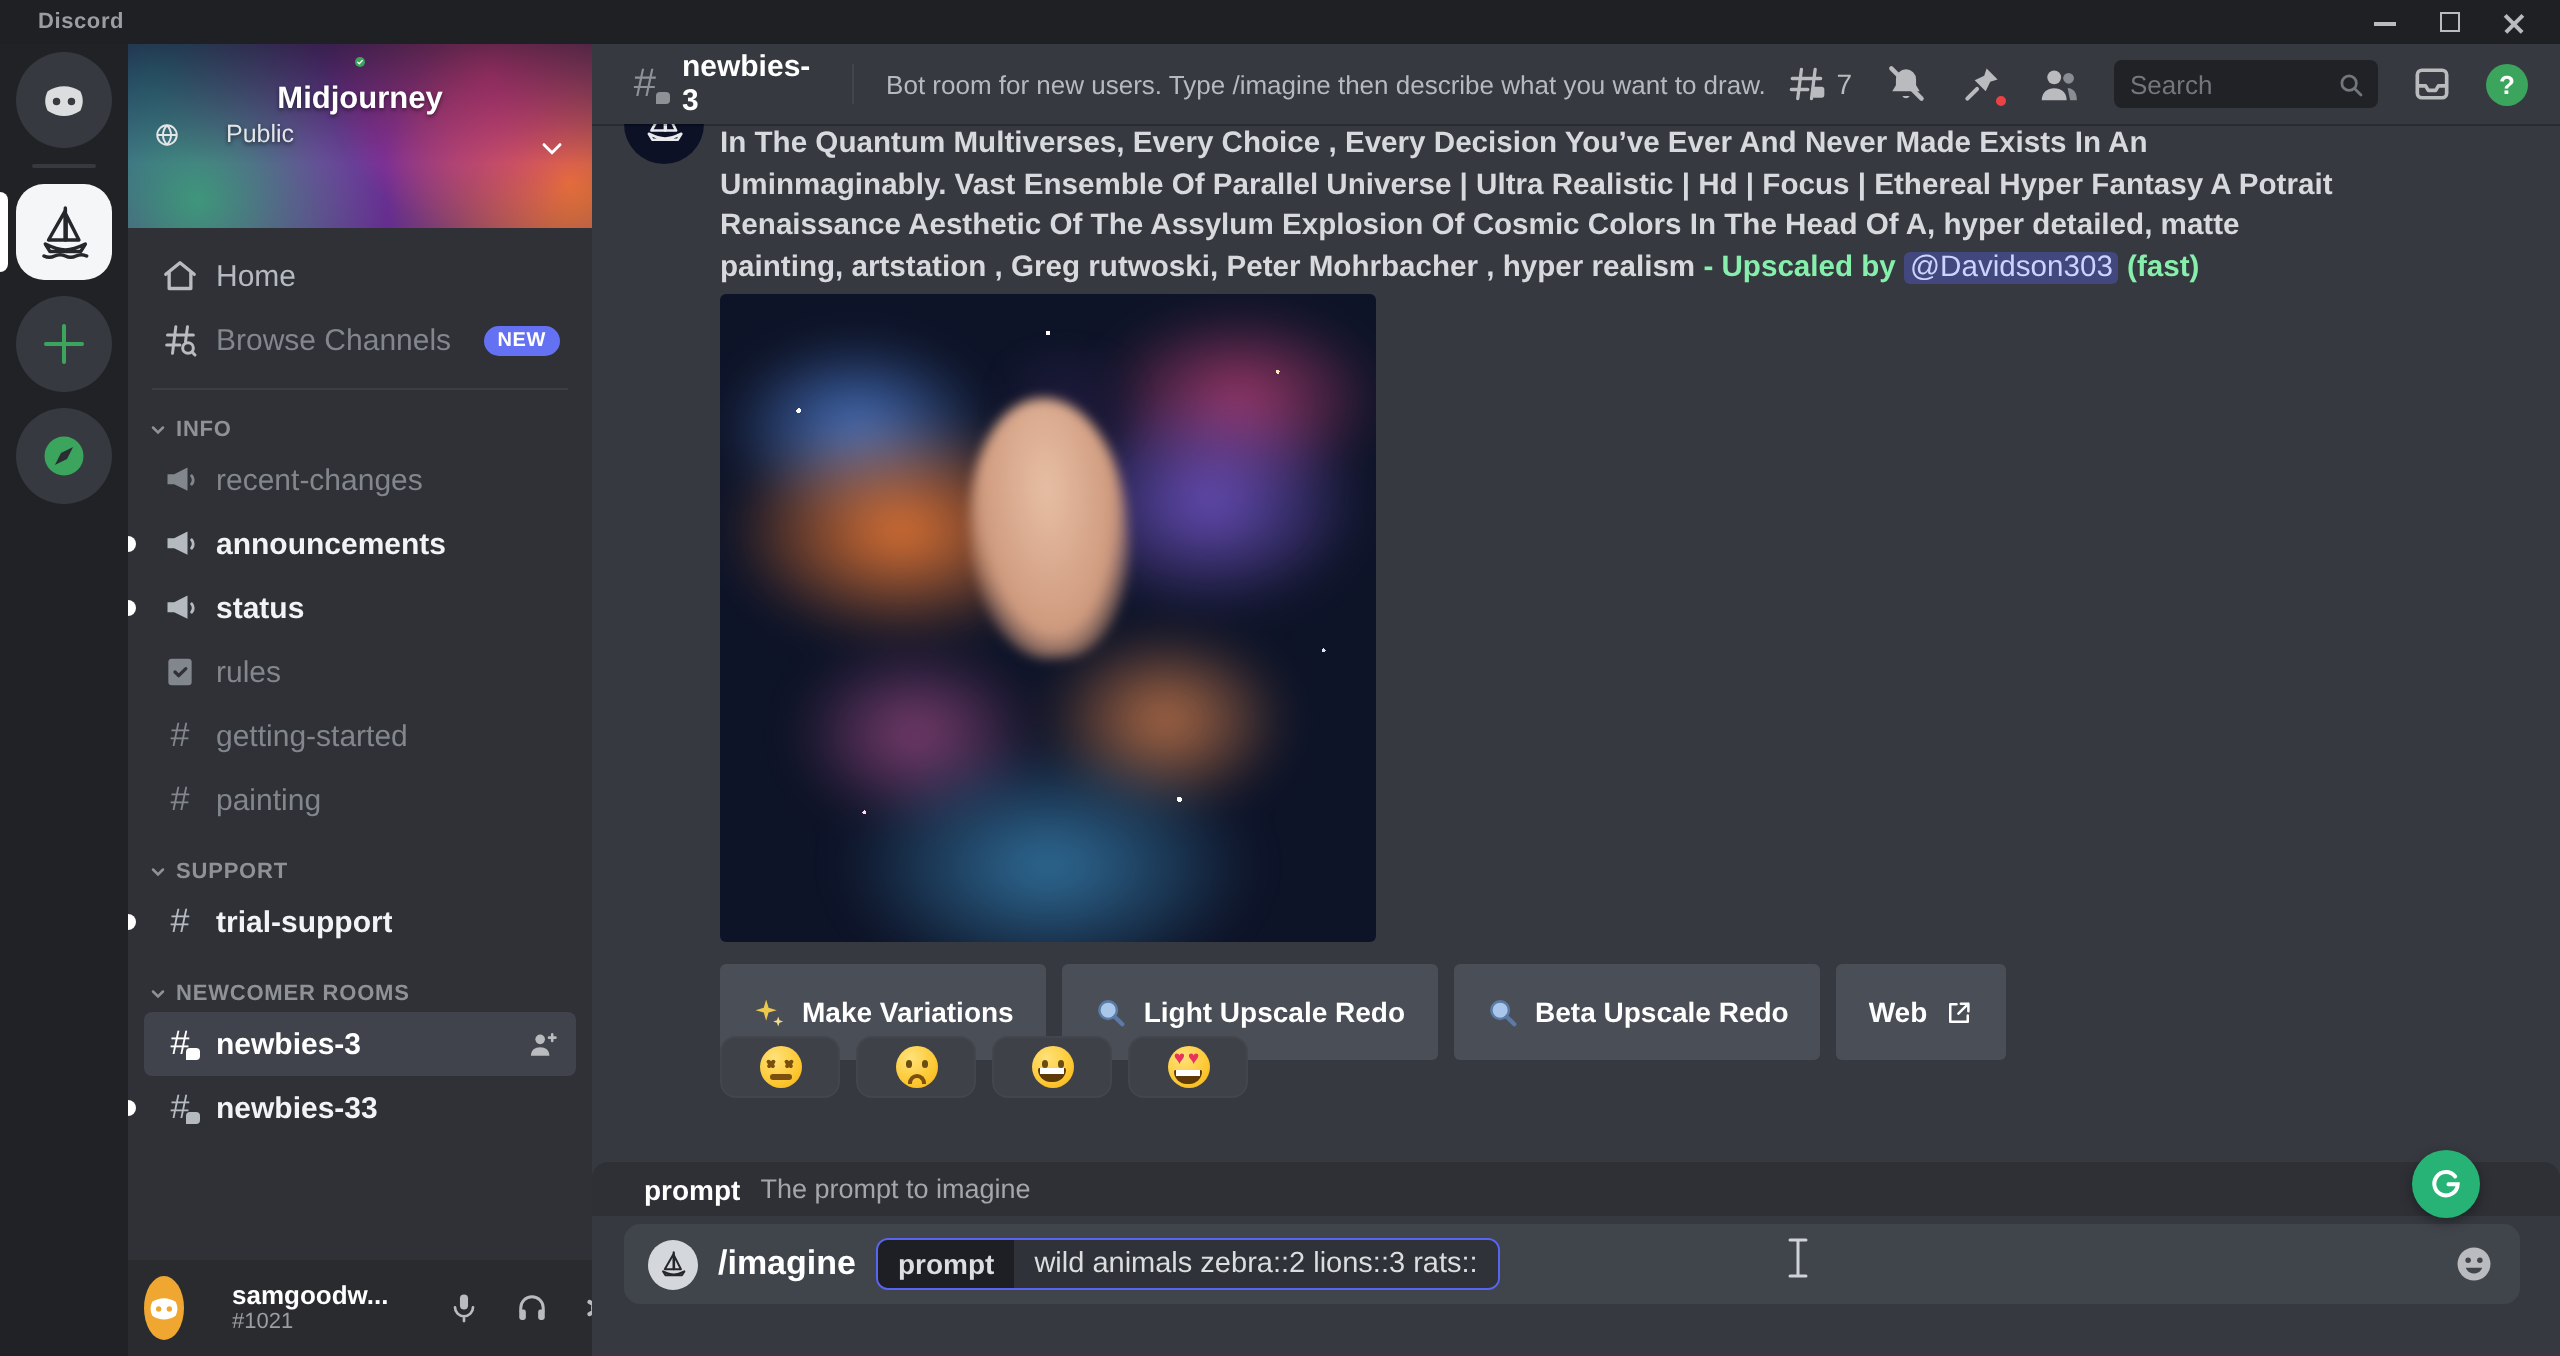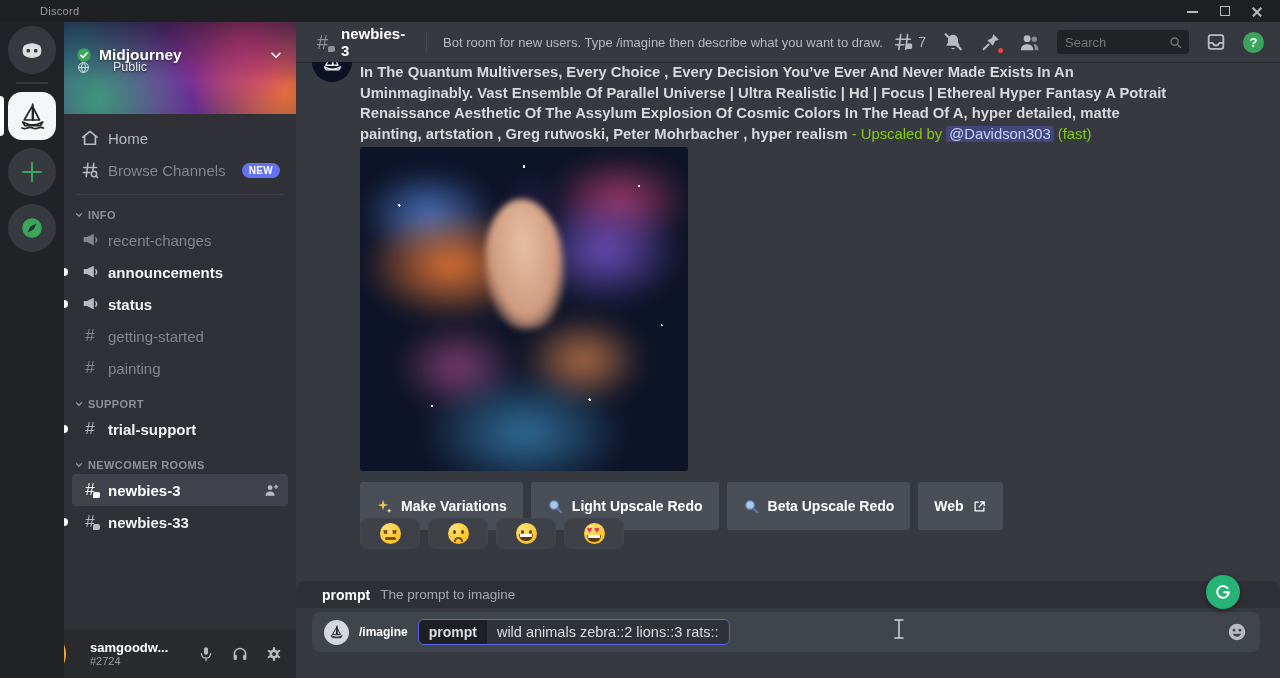--- a/index.html
+++ b/index.html
@@ -3,21 +3,21 @@
 <meta charset="utf-8">
 <style>
   * { margin:0; padding:0; box-sizing:border-box; }
   html,body { width:1280px; height:678px; overflow:hidden; background:#36393f;
     font-family:"Liberation Sans", sans-serif; -webkit-font-smoothing:antialiased; }
   svg { display:block; }
 
   
   .titlebar { position:absolute; left:0; top:0; width:1280px; height:22px; background:#1e2024; z-index:50;
     display:flex; align-items:center; }
-  .titlebar-title { color:#9a9da1; font-size:11px; font-weight:400; margin-left:40px; letter-spacing:.3px; }
+  .titlebar-title { color:#9a9da1; font-size:11px; font-weight:700; margin-left:19px; letter-spacing:.3px; }
   .win-controls { margin-left:auto; display:flex; align-items:center; gap:14px; padding-right:14px; }
   .winbtn { width:18px; height:16px; position:relative; cursor:pointer; }
   .winbtn .bar { position:absolute; left:3px; top:8px; width:11px; height:1.5px; background:#b9bbbe; }
   .winbtn .box { position:absolute; left:4px; top:3px; width:10px; height:10px; border:1.5px solid #b9bbbe; }
   .winbtn .x1,.winbtn .x2 { position:absolute; left:3px; top:8px; width:12px; height:1.5px; background:#b9bbbe; }
   .winbtn .x1 { transform:rotate(45deg); } .winbtn .x2 { transform:rotate(-45deg); }
 
   .app { position:absolute; left:0; top:22px; width:1280px; height:656px; }
 
   
@@ -37,21 +37,21 @@
   .server-banner { height:92px; position:relative; cursor:pointer;
     background:
       radial-gradient(circle at 78% 15%, rgba(226,60,140,.95), transparent 42%),
       radial-gradient(circle at 15% 85%, rgba(60,160,120,.9), transparent 45%),
       radial-gradient(circle at 95% 75%, rgba(236,120,40,.95), transparent 40%),
       radial-gradient(circle at 40% 55%, rgba(122,47,168,.95), transparent 55%),
       radial-gradient(circle at 5% 15%, rgba(40,110,160,.9), transparent 40%),
       #5a2d82; }
   .server-head { position:absolute; left:0; top:0; right:0; height:60px; padding:6px 12px 0;
     display:flex; align-items:center; gap:7px;
-    background:linear-gradient(rgba(20,20,25,.55), rgba(20,20,25,0)); }
+    background:linear-gradient(rgba(20,20,25,.55), rgba(20,20,25,0));flex-direction:column; }
   .server-name { color:#fff; font-size:15.5px; font-weight:700; text-shadow:0 1px 2px rgba(0,0,0,.5); }
   .server-head .chev { margin-left:auto; color:#fff; }
   .server-public { position:absolute; left:13px; top:38px; display:flex; align-items:center; gap:23px;
     color:#e3e5e8; font-size:12.5px; text-shadow:0 1px 2px rgba(0,0,0,.6); }
   .channel-scroll { padding:8px 8px 0; }
   .nav-row, .ch-row { height:32px; display:flex; align-items:center; gap:8px; padding:0 8px;
     border-radius:4px; color:#82868d; font-size:15px; cursor:pointer; position:relative; }
   .nav-row .lbl, .ch-row .lbl { white-space:nowrap; overflow:hidden; }
   .row-white { color:#f2f3f5; font-weight:600; }
   .count-badge { margin-left:auto; min-width:17px; height:17px; border-radius:9px; background:#43474e;
@@ -63,21 +63,21 @@
     color:#8e9297; font-size:11px; font-weight:700; letter-spacing:.4px; cursor:pointer; }
   .ch-row.selected { background:#40434b; color:#fff; font-weight:600; }
   .ch-row .hash-glyph { font-size:17px; font-weight:500; color:inherit; width:20px; text-align:center; position:relative; }
   .bubble { position:absolute; right:0px; bottom:2px; width:7px; height:6px; border-radius:2px 2px 2px 0;
     background:currentColor; }
   .unread-pill { position:absolute; left:-8px; top:12px; width:4px; height:8px; border-radius:0 4px 4px 0; background:#fff; }
   .invite-ico { margin-left:auto; color:#b9bbbe; }
 
   
   .user-bar { position:absolute; left:0; bottom:0; width:232px; height:48px; background:#292b2f;
-    display:flex; align-items:center; padding:0 8px; gap:24px;justify-content:flex-end; }
+    display:flex; align-items:center; padding:0 8px; gap:24px; }
   .user-avatar { width:32px; height:32px; border-radius:50%; background:#f0a732; color:#fff;
     display:flex; align-items:center; justify-content:center; cursor:pointer; }
   .user-names { line-height:1.1; cursor:pointer; width:78px; }
   .user-name { color:#fff; font-size:13px; font-weight:700; white-space:nowrap; overflow:hidden; }
   .user-tag { color:#9a9da2; font-size:11px; }
   .user-actions { margin-left:auto; display:flex; gap:6px; }
   .uact { width:28px; height:28px; display:flex; align-items:center; justify-content:center;
     color:#b9bbbe; cursor:pointer; border-radius:4px; }
 
   
@@ -99,21 +99,21 @@
   .help-circle { width:21px; height:21px; border-radius:50%; background:#3ba55d; color:#fff;
     font-size:13px; font-weight:700; display:flex; align-items:center; justify-content:center; cursor:pointer; }
 
   
   .msg-avatar { position:absolute; left:16px; top:20px; width:40px; height:40px; border-radius:50%;
     background:#0d1126; z-index:1; display:flex; align-items:center; justify-content:center; cursor:pointer; }
   .messages { position:absolute; left:0; top:0; right:0; bottom:98px; }
   .msg-text { position:absolute; left:64px; top:40px; width:822px; color:#d7d9dd;
     font-size:14.8px; line-height:20.6px; }
   .msg-bold { font-weight:700; }
-  .msg-plain { font-weight:400; color:#84cc16; }
+  .msg-plain { font-weight:700; color:#86efac; }
   .mention { background:rgba(88,101,242,.35); color:#ccd3ff; border-radius:3px; padding:0 3px;
     font-weight:500; cursor:pointer; }
   .artwork { position:absolute; left:64px; top:125px; width:328px; height:324px; border-radius:3px;
     overflow:hidden; cursor:pointer; background:#0e1428; }
   .art-layer { position:absolute; inset:-20px; filter:blur(10px);
     background:
       radial-gradient(ellipse 34% 22% at 30% 38%, rgba(238,122,52,.95), transparent 70%),
       radial-gradient(ellipse 30% 22% at 72% 34%, rgba(120,88,210,.85), transparent 70%),
       radial-gradient(ellipse 26% 18% at 24% 24%, rgba(86,140,232,.8), transparent 70%),
       radial-gradient(ellipse 28% 18% at 76% 20%, rgba(220,70,130,.7), transparent 70%),
@@ -160,21 +160,21 @@
 
   
   .autocomplete-bar { position:absolute; left:0; right:0; top:559px; height:27px; background:#2e3036;
     border-radius:8px 8px 0 0; display:flex; align-items:center; padding:0 26px; gap:10px; z-index:4; }
   .auto-opt { color:#fff; font-size:14px; font-weight:700; }
   .auto-desc { color:#a3a6aa; font-size:13.5px; }
   .composer { position:absolute; left:16px; right:20px; top:590px; height:40px; background:#40444b;
     border-radius:8px; display:flex; align-items:center; padding:0 12px; gap:10px; z-index:4; }
   .comp-avatar { width:25px; height:25px; border-radius:50%; background:#d4d7db; color:#25272b;
     display:flex; align-items:center; justify-content:center; }
-  .comp-cmd { color:#fff; font-size:12px; font-weight:700; }
+  .comp-cmd { color:#fff; font-size:17px; font-weight:700; }
   .opt-pill { display:flex; align-items:center; border:1.6px solid #5865f2; border-radius:6px;
     overflow:hidden; height:26px; cursor:text; }
   .opt-label { background:#1e1f24; color:#dbdee1; font-size:14px; font-weight:600; padding:0 10px;
     height:100%; display:flex; align-items:center; }
   .opt-value { background:#2f3238; color:#dcddde; font-size:14.5px; padding:0 10px; height:100%;
     display:flex; align-items:center; white-space:pre; }
   .comp-emoji { margin-left:auto; color:#b9bbbe; cursor:pointer; }
   .grammarly { position:absolute; right:40px; top:553px; width:34px; height:34px; border-radius:50%;
     background:#27b376; z-index:10; display:flex; align-items:center; justify-content:center; cursor:pointer;
     box-shadow:0 2px 6px rgba(0,0,0,.35); }
@@ -309,20 +309,27 @@
       </div>
       <div class="ch-row row-white">
         <span class="unread-pill"></span>
         <svg class="ico" width="20" height="20" viewBox="0 0 24 24" style="color:#b5bac1">
           <path d="M16.5 4.5 L8.5 8.5 H4.5 v6 h4 l8 4 Z" fill="currentColor"></path>
           <path d="M19 9.5 a4 4 0 0 1 0 5" stroke="currentColor" stroke-width="1.8" fill="none" stroke-linecap="round"></path>
         </svg>
         <span class="lbl">status</span>
       </div>
       <div class="ch-row">
+        <svg class="ico" width="20" height="20" viewBox="0 0 24 24">
+          <rect x="5" y="4" width="14" height="16" rx="2" fill="currentColor"></rect>
+          <path d="M9 12 l2.2 2.2 L15.5 10" stroke="#2f3136" stroke-width="2" fill="none" stroke-linecap="round" stroke-linejoin="round"></path>
+        </svg>
+        <span class="lbl">rules</span>
+      </div>
+      <div class="ch-row">
         <span class="hash-glyph">#</span>
         <span class="lbl">getting-started</span>
       </div>
       <div class="ch-row">
         <span class="hash-glyph">#</span>
         <span class="lbl">painting</span>
       </div>
 
       <div class="cat-row">
         <svg width="10" height="10" viewBox="0 0 24 24">
@@ -363,21 +370,21 @@
     </div>
 
     <footer class="user-bar">
       <div class="user-avatar">
         <svg width="20" height="20" viewBox="0 0 24 24">
           <path fill="#fff" fill-rule="evenodd" d="M5 8.3 C9.6 5.4 14.4 5.4 19 8.3 C20.4 11 20.4 13.9 19 16.6 C14.4 19.6 9.6 19.6 5 16.6 C3.6 13.9 3.6 11 5 8.3 Z M10.4 12.6 a1.6 1.6 0 1 1 -3.2 0 a1.6 1.6 0 0 1 3.2 0 Z M16.8 12.6 a1.6 1.6 0 1 1 -3.2 0 a1.6 1.6 0 0 1 3.2 0 Z"></path>
         </svg>
       </div>
       <div class="user-names">
         <div class="user-name">samgoodw...</div>
-        <div class="user-tag">#2724</div>
+        <div class="user-tag">#1021</div>
       </div>
       <div class="user-actions">
         <span class="uact">
           <svg width="18" height="18" viewBox="0 0 24 24">
             <rect x="9.3" y="3" width="5.4" height="10" rx="2.7" fill="currentColor"></rect>
             <path d="M6 11.5 a6 6 0 0 0 12 0 M12 17.5 v3.2" stroke="currentColor" stroke-width="1.8" fill="none" stroke-linecap="round"></path>
           </svg>
         </span>
         <span class="uact">
           <svg width="18" height="18" viewBox="0 0 24 24">

